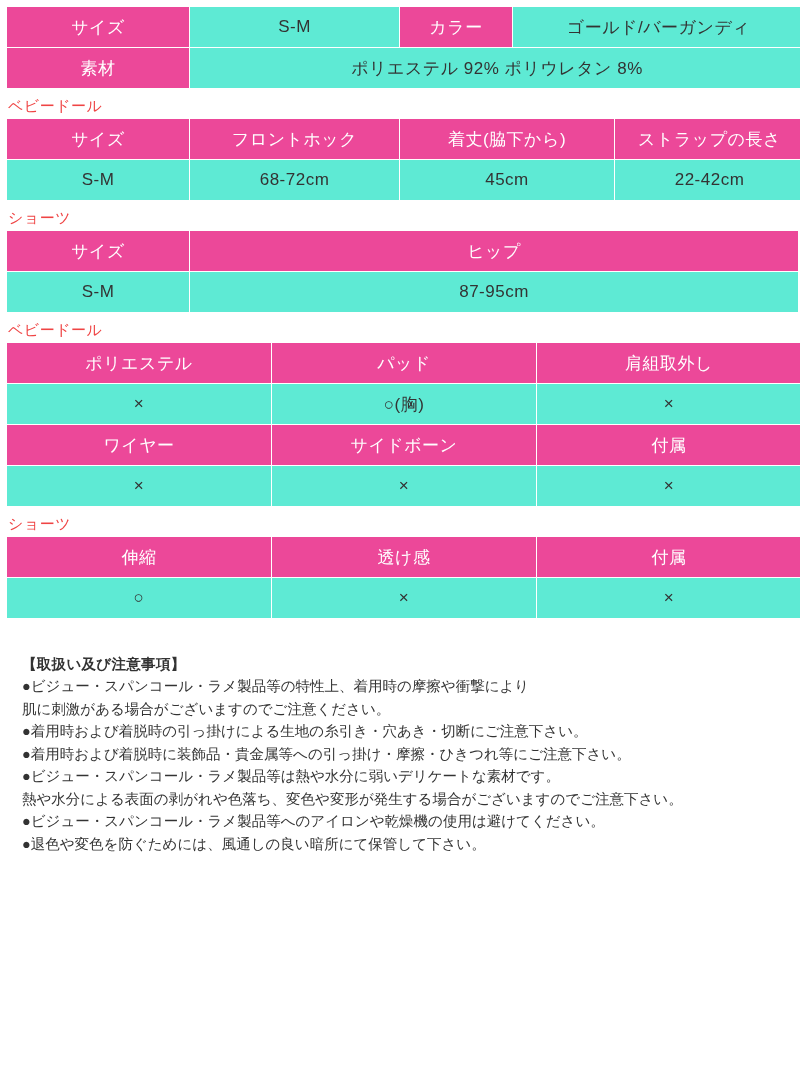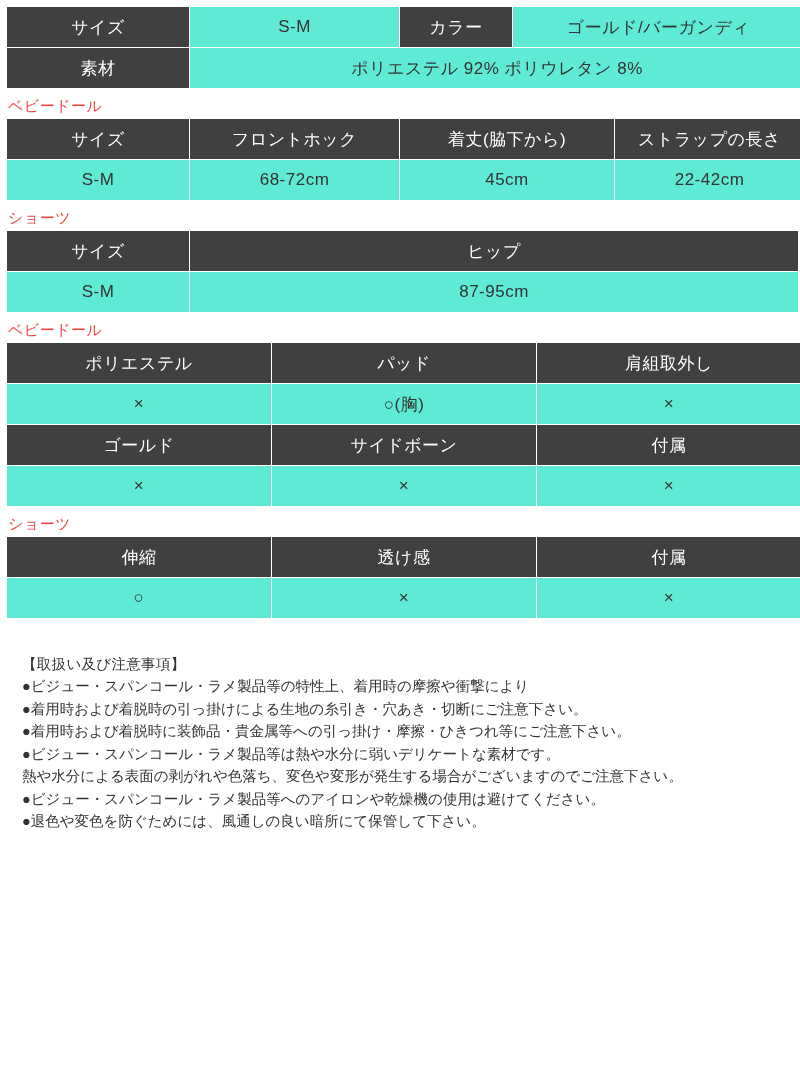--- a/index.html
+++ b/index.html
@@ -29,21 +29,21 @@
   }
   table.spec td {
     border: 1px solid #ffffff;
     height: 38px;
     text-align: center;
     vertical-align: middle;
     font-size: 17px;
     letter-spacing: 0.5px;
   }
   td.hd {
-    background: #404040;
+    background: #ec4899;
     color: #ffffff;
   }
   td.val {
     background: #5eead4;
     color: #333333;
     border: 1px solid #d9d9d9;
   }
 
   .section-label {
     font-size: 15px;
@@ -55,21 +55,21 @@
   
   .topblock { margin-top: 6px; }
 
   .notes {
     margin: 34px 0 0 22px;
     font-size: 14.5px;
     line-height: 1.55;
     color: #333333;
   }
   .notes .title {
-    font-weight: normal;
+    font-weight: bold;
     letter-spacing: 0.3px;
   }
   .notes p {
     margin: 0;
     white-space: pre-wrap;
   }
 </style>
 </head>
 <body>
 
@@ -131,21 +131,21 @@
         <td class="hd" style="width:262px">ポリエステル</td>
         <td class="hd" style="width:262px">パッド</td>
         <td class="hd" style="width:262px">肩組取外し</td>
       </tr>
       <tr>
         <td class="val">×</td>
         <td class="val">○(胸)</td>
         <td class="val">×</td>
       </tr>
       <tr>
-        <td class="hd">ゴールド</td>
+        <td class="hd">ワイヤー</td>
         <td class="hd">サイドボーン</td>
         <td class="hd">付属</td>
       </tr>
       <tr>
         <td class="val">×</td>
         <td class="val">×</td>
         <td class="val">×</td>
       </tr>
     </tbody>
   </table>
@@ -162,20 +162,21 @@
         <td class="val">○</td>
         <td class="val">×</td>
         <td class="val">×</td>
       </tr>
     </tbody>
   </table>
 
   <div class="notes">
     <p class="title">【取扱い及び注意事項】</p>
     <p>●ビジュー・スパンコール・ラメ製品等の特性上、着用時の摩擦や衝撃により</p>
+    <p>肌に刺激がある場合がございますのでご注意ください。</p>
     <p>●着用時および着脱時の引っ掛けによる生地の糸引き・穴あき・切断にご注意下さい。</p>
     <p>●着用時および着脱時に装飾品・貴金属等への引っ掛け・摩擦・ひきつれ等にご注意下さい。</p>
     <p>●ビジュー・スパンコール・ラメ製品等は熱や水分に弱いデリケートな素材です。</p>
     <p>熱や水分による表面の剥がれや色落ち、変色や変形が発生する場合がございますのでご注意下さい。</p>
     <p>●ビジュー・スパンコール・ラメ製品等へのアイロンや乾燥機の使用は避けてください。</p>
     <p>●退色や変色を防ぐためには、風通しの良い暗所にて保管して下さい。</p>
   </div>
 
 </div>
 

